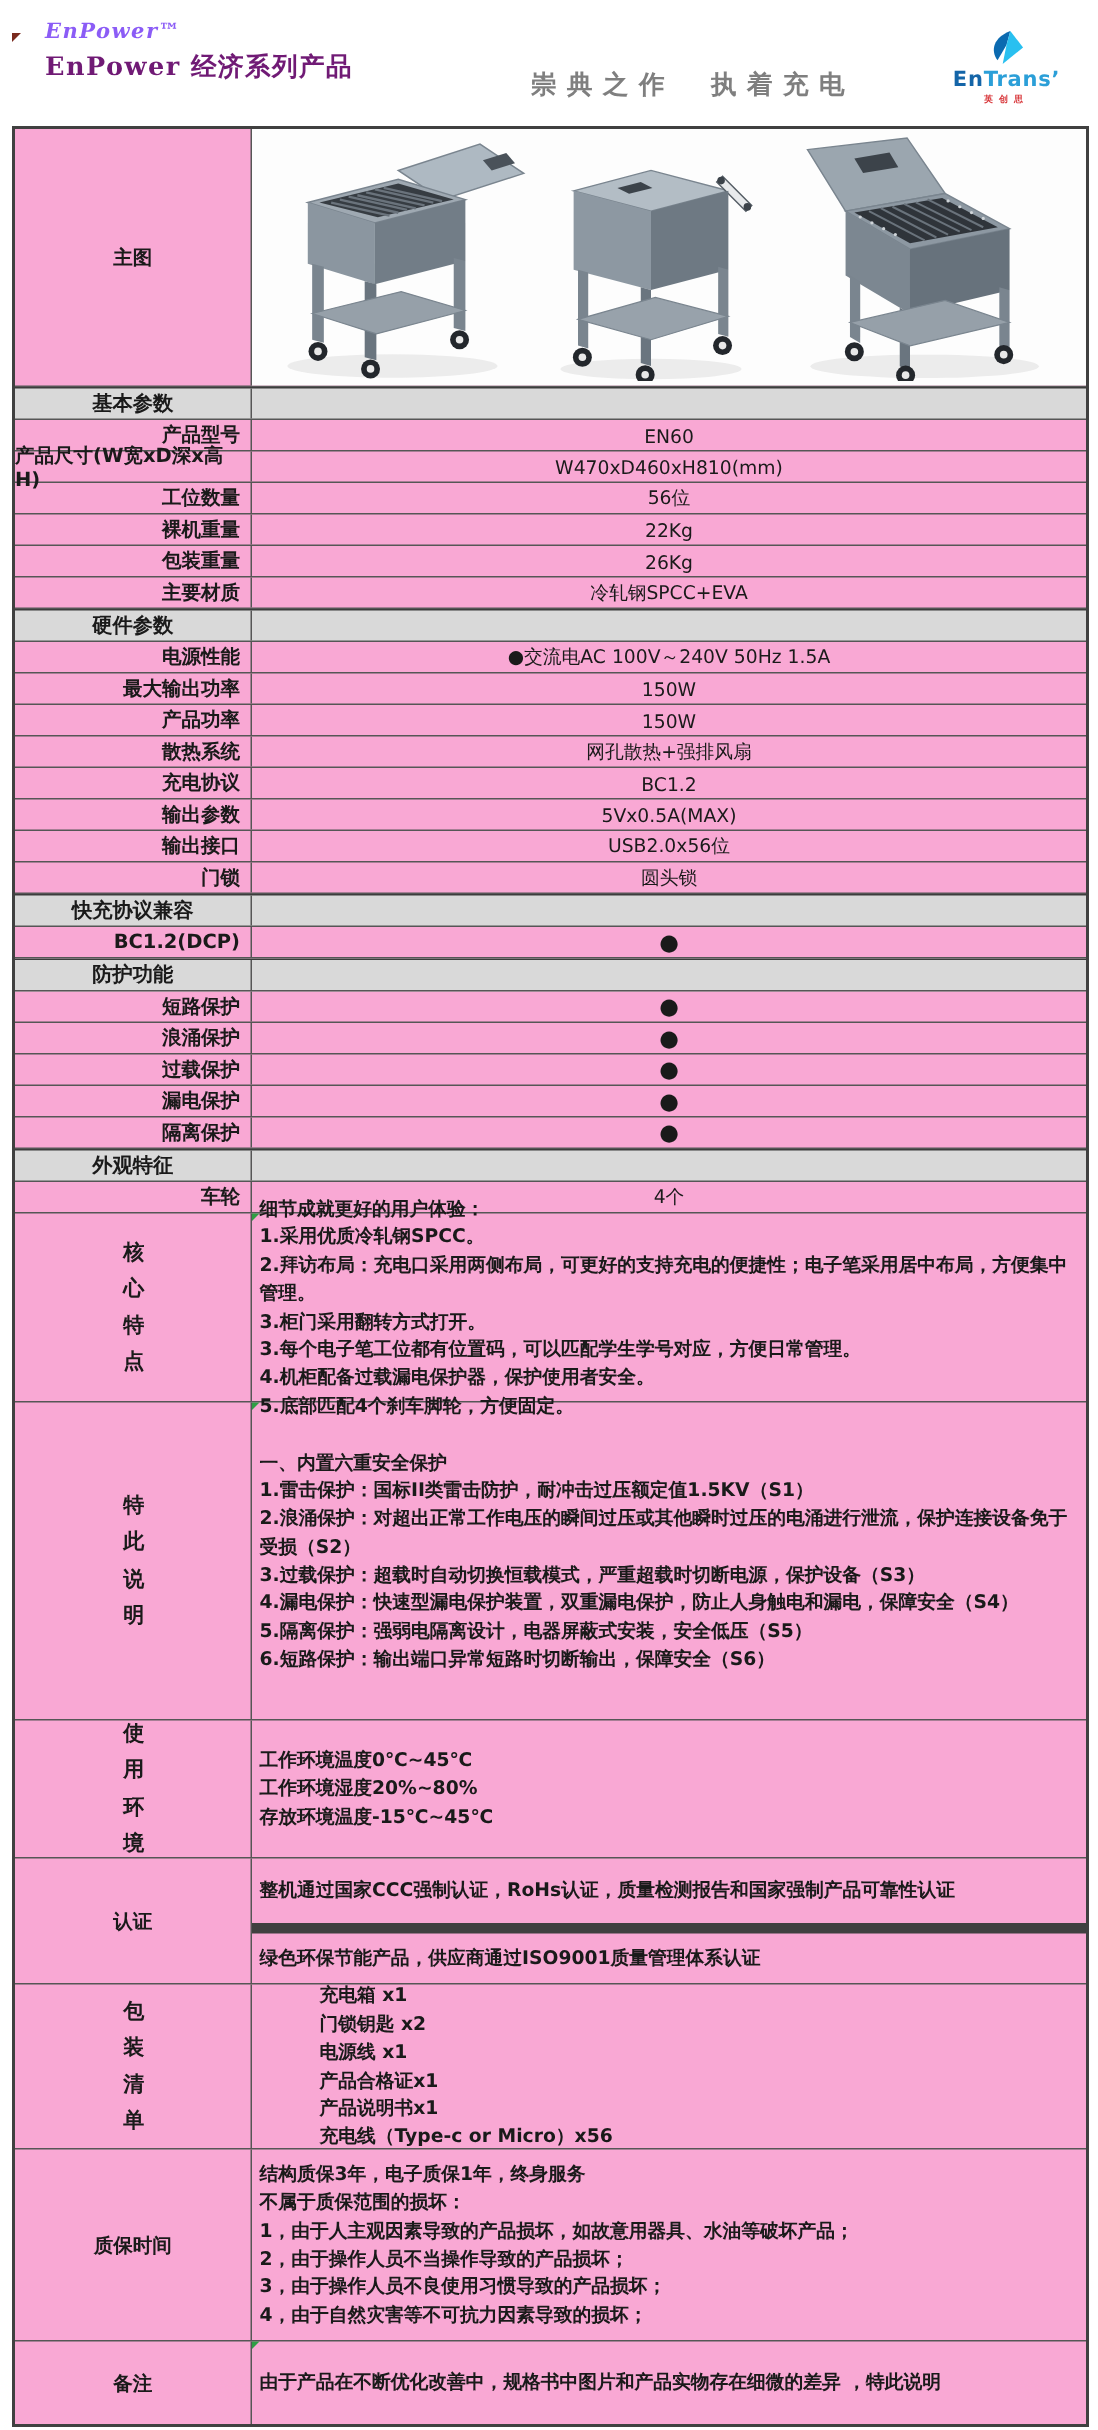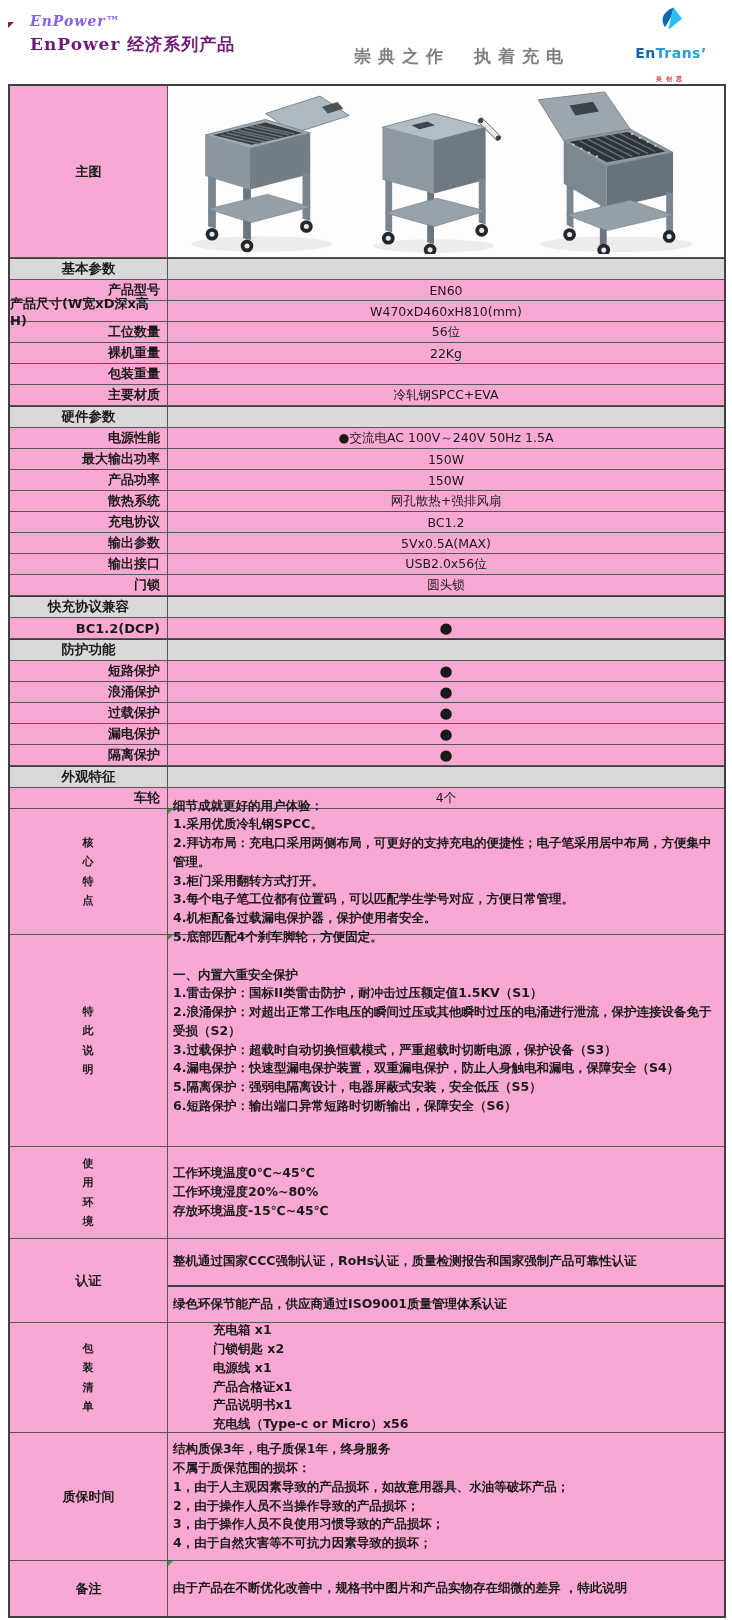--- a/index.html
+++ b/index.html
@@ -15,21 +15,21 @@
   .header { position:absolute; left:8px; top:0; width:718px; height:84px;
     display:flex; align-items:stretch; }
   .brand { padding:13px 0 0 22px; width:300px; }
   .brand-tm { font-family:"DejaVu Serif", serif; font-style:italic; font-weight:700;
     color:#8b5cf6; font-size:14px; letter-spacing:1px; margin-bottom:4px; }
   .brand-title { font-family:"DejaVu Serif", serif; font-weight:700; color:#701a75;
     font-size:17px; letter-spacing:1px; }
   .slogan { flex:1; align-self:flex-end; padding-bottom:16px; text-align:center;
     color:#7f7f7f; font-weight:700; font-size:17px; letter-spacing:7px; white-space:nowrap; }
   .logo { width:110px; display:flex; flex-direction:column; align-items:center;
-    justify-content:space-between; padding-top:6px; }
+    justify-content:center; padding-top:6px; }
   .logo svg { display:block; }
   .logo-text { font-size:14px; font-weight:700; color:#1465a8; letter-spacing:0.5px; line-height:1.05; }
   .logo-text .lt2 { color:#2b9fd8; }
   .logo-sub { font-size:6px; color:#d8363a; letter-spacing:4px; font-weight:700; margin-top:1px; }
 
   
   .spec-table { position:absolute; left:8px; top:84px; width:718px; height:1534px;
     border:2px solid #404040; display:flex; flex-direction:column; background:#f9a8d4; }
 
   .row { display:flex; flex:none; border-bottom:1px solid #565656; }
@@ -43,29 +43,29 @@
   .row-section { height:22px; background:#d9d9d9; border-top:1px solid #3c3c3c; }
   .row-section .cell-label { justify-content:center; padding-right:0; font-size:13.5px; }
   .row-kv { height:21px; }
 
   .row-image { height:172px; }
   .row-image .cell-label { justify-content:center; padding-right:0; }
   .cell-images { flex:1; display:flex; align-items:center; justify-content:space-evenly;
     background:#fdfdfd; padding:2px 4px; }
 
   .row-multi .cell-label, .row-multi2 .cell-label { justify-content:center; padding-right:0; }
-  .vlabel { display:block; width:1.1em; word-break:break-all; text-align:left;
-    line-height:1.75; font-weight:700; font-size:11px; }
+  .vlabel { display:block; width:1.1em; word-break:break-all; text-align:right;
+    line-height:1.75; font-weight:700; font-size:14px; }
   .cell-content { flex:1; position:relative; padding:3px 8px 3px 5px; align-items:center; }
   .mtext { white-space:pre-line; font-size:12.5px; font-weight:600; line-height:1.5;
     text-align:left; }
   .cell-split { flex:1; display:flex; flex-direction:column; align-items:stretch; padding:0; }
   .split-part { flex:1.3; display:flex; align-items:center; padding:0 5px;
     font-size:12.5px; font-weight:600; }
-  .split-part + .split-part { border-top:2px solid #404040; flex:1; }
+  .split-part + .split-part { border-top:7px solid #404040; flex:1; }
 
   
   .row[data-name="row-core-features"]   { height:126px; }
   .row[data-name="row-safety-protection"]{ height:212px; }
   .row[data-name="row-environment"]     { height:92px; }
   .row[data-name="row-certification"]   { height:84px; }
   .row[data-name="row-packing-list"]    { height:110px;gap:40px; }
   .row[data-name="row-warranty"]        { height:128px; }
   .row[data-name="row-remarks"]         { height:50px; }
 
@@ -222,20 +222,21 @@
           <div class="cell cell-value" data-name="row-value">56位</div>
         </div><div class="row row-kv" data-name="row-net-weight">
           <div class="cell cell-label" data-name="row-label">
             <span>裸机重量</span>
           </div>
           <div class="cell cell-value" data-name="row-value">22Kg</div>
         </div><div class="row row-kv" data-name="row-package-weight">
           <div class="cell cell-label" data-name="row-label">
             <span>包装重量</span>
           </div>
+          <div class="cell cell-value" data-name="row-value">26Kg</div>
         </div><div class="row row-kv" data-name="row-material">
           <div class="cell cell-label" data-name="row-label">
             <span>主要材质</span>
           </div>
           <div class="cell cell-value" data-name="row-value">冷轧钢SPCC+EVA</div>
         </div><div class="row row-section" data-name="row-hardware-params">
           <div class="cell cell-label" data-name="row-label">
             <span>硬件参数</span>
           </div>
           <div class="cell cell-value" data-name="row-value"></div>

